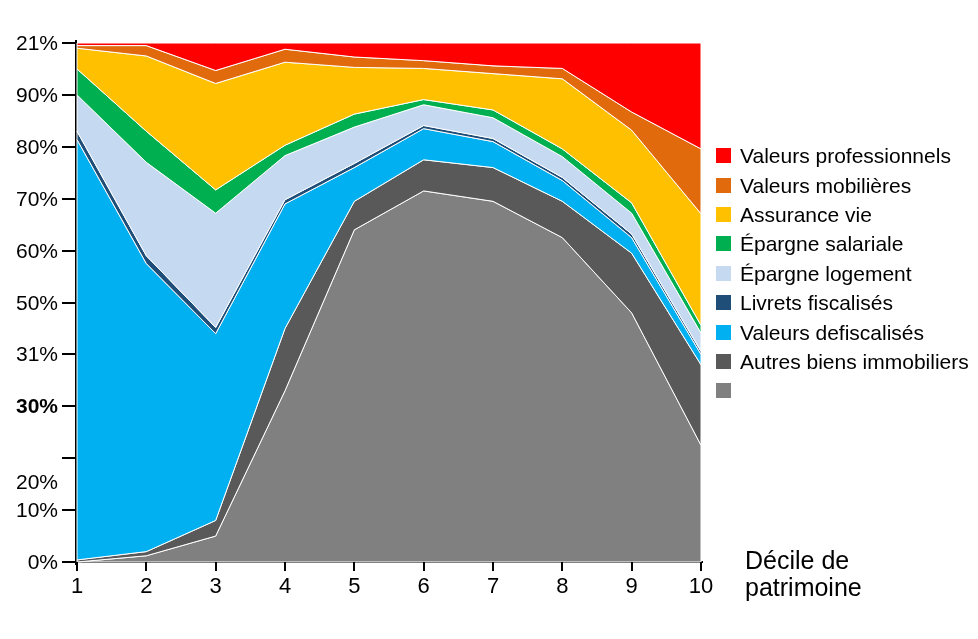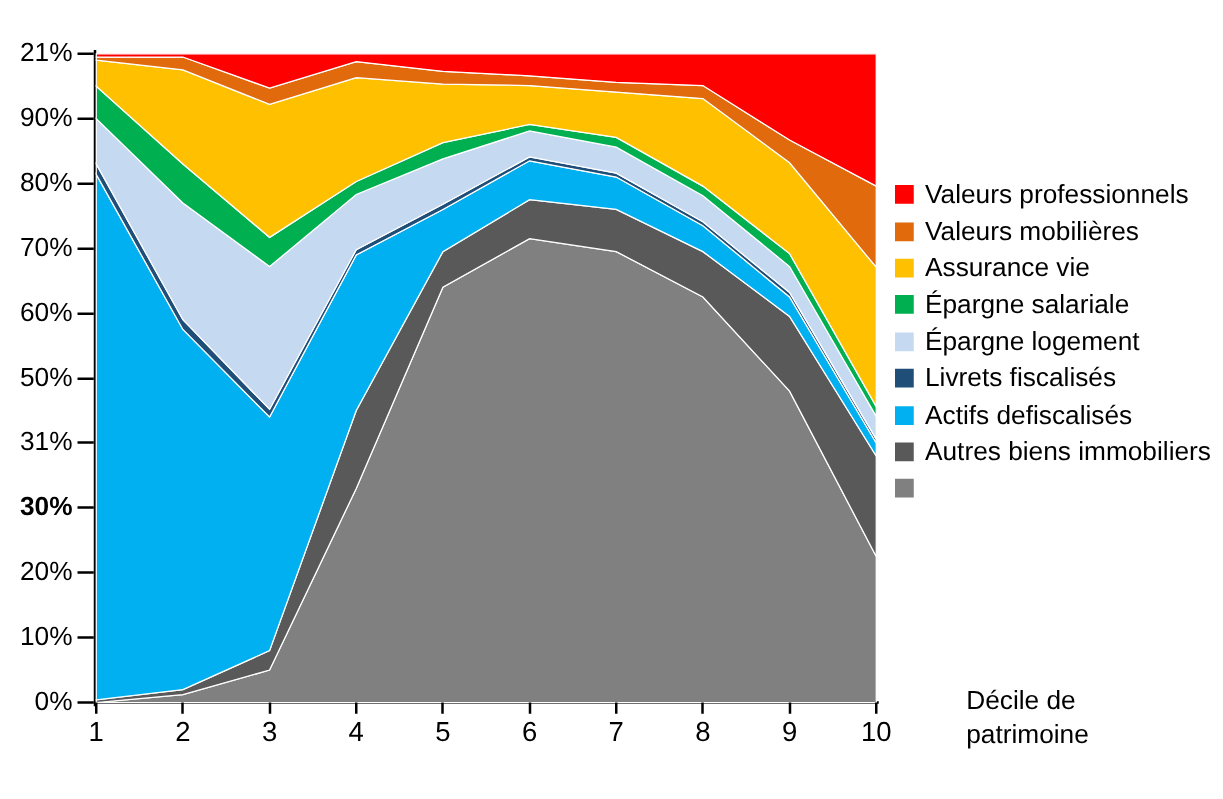--- a/index.html
+++ b/index.html
@@ -32,24 +32,23 @@
     font-size:22px;color:#000;
     line-height:24px;
   }
 
   svg.chart-svg{position:absolute;left:0;top:0;overflow:visible;}
 
   
   .x-axis-title{
     position:absolute;
     left:745px;top:547px;
-    font-size:21px;color:#000;
+    font-size:25px;color:#000;
     line-height:27px;
     white-space:pre-line;
-    margin-left:28px;
   }
 
   
   .legend{
     position:absolute;
     left:716px;top:141px;
     width:262px;
   }
   .legend-row{
     display:flex;
@@ -72,21 +71,21 @@
 <body>
 
 <div id="root">
 
   <div class="ylabels">
       <div class="ytick" style="top: 561px;"></div>
       <div class="ytick-label" style="top: 551px;">0%</div>
       <div class="ytick" style="top: 509.1px;"></div>
       <div class="ytick-label" style="top: 499.1px;">10%</div>
       <div class="ytick" style="top: 457.2px;"></div>
-      <div class="ytick-label" style="top: 447px; text-align: right;">20%</div>
+      <div class="ytick-label" style="top: 471px; text-align: right;">20%</div>
       <div class="ytick" style="top: 405.3px;"></div>
       <div class="ytick-label" style="top: 395.3px; font-weight: bold;">30%</div>
       <div class="ytick" style="top: 353.4px;"></div>
       <div class="ytick-label" style="top: 343.4px;">31%</div>
       <div class="ytick" style="top: 301.5px;"></div>
       <div class="ytick-label" style="top: 291.5px;">50%</div>
       <div class="ytick" style="top: 249.6px;"></div>
       <div class="ytick-label" style="top: 239.6px;">60%</div>
       <div class="ytick" style="top: 197.7px;"></div>
       <div class="ytick-label" style="top: 187.7px; text-align: right;">70%</div>
@@ -161,21 +160,21 @@
       <div class="legend-row">
         <span class="legend-swatch" style="background: rgb(197, 217, 241);"></span>
         <span class="legend-label">Épargne logement</span>
       </div>
       <div class="legend-row">
         <span class="legend-swatch" style="background: rgb(31, 78, 121);"></span>
         <span class="legend-label">Livrets fiscalisés</span>
       </div>
       <div class="legend-row">
         <span class="legend-swatch" style="background: rgb(0, 176, 240);"></span>
-        <span class="legend-label">Actifs defiscalisés</span>
+        <span class="legend-label">Valeurs defiscalisés</span>
       </div>
       <div class="legend-row">
         <span class="legend-swatch" style="background: rgb(89, 89, 89);"></span>
         <span class="legend-label">Autres biens immobiliers</span>
       </div>
       <div class="legend-row">
         <span class="legend-swatch" style="background: rgb(128, 128, 128);"></span>
       </div>
     </div>
 

